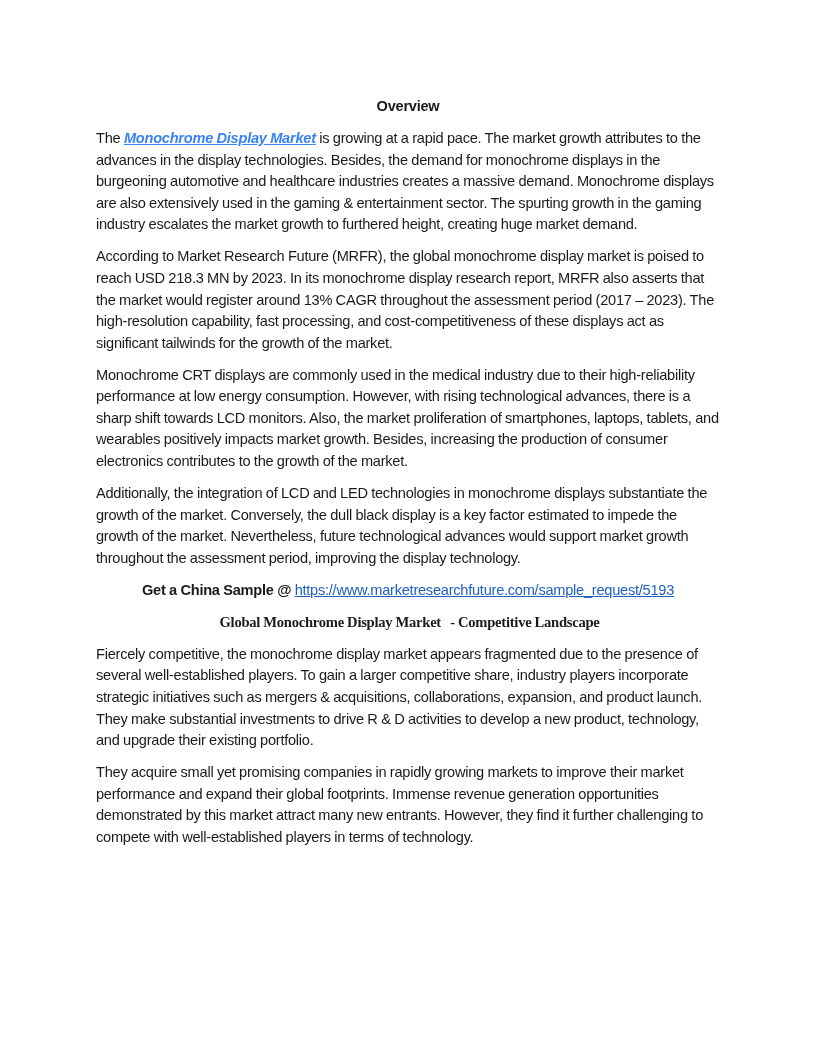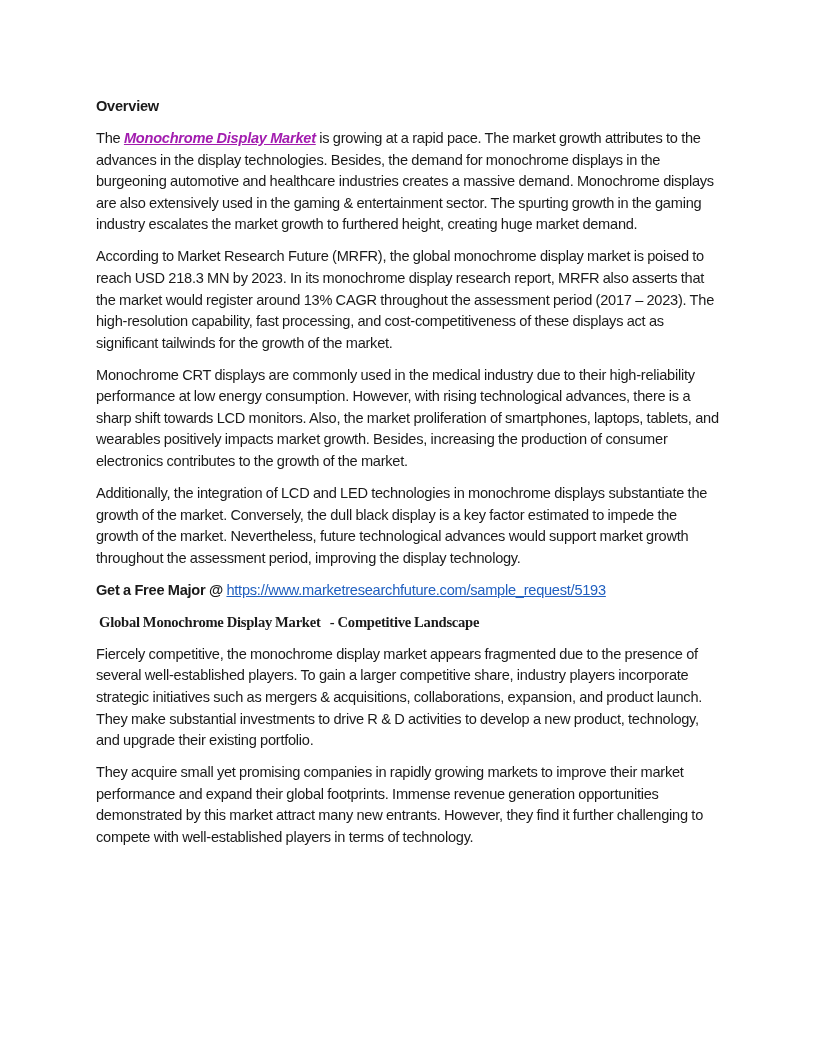--- a/index.html
+++ b/index.html
@@ -24,23 +24,24 @@
       line-height: 21.6px;
       letter-spacing: -0.25px;
       word-spacing: -0.3px;
     }
     .para {
       margin: 0 0 10.4px 0;
     }
     .heading {
       font-weight: bold;
       margin: 0 0 10.4px 0;
+      text-align: center;
     }
     .link-inline {
-      color: #a21caf;
+      color: #3b82f6;
       font-weight: bold;
       font-style: italic;
       text-decoration: underline;
     }
     .link-url {
       color: #1f5fc0;
       font-weight: normal;
       text-decoration: underline;
     }
   </style>
@@ -52,21 +53,21 @@
   <p class="heading">Overview</p>
 
   <p class="para"><span>The </span><a class="link-inline">Monochrome Display Market</a><span> is growing at a rapid pace. The market growth attributes to the advances in the display technologies. Besides, the demand for monochrome displays in the burgeoning automotive and healthcare industries creates a massive demand. Monochrome displays are also extensively used in the gaming &amp; entertainment sector. The spurting growth in the gaming industry escalates the market growth to furthered height, creating huge market demand.</span></p>
 
   <p class="para">According to Market Research Future (MRFR), the global monochrome display market is poised to reach USD 218.3 MN by 2023. In its monochrome display research report, MRFR also asserts that the market would register around 13% CAGR throughout the assessment period (2017 – 2023).  The high-resolution capability, fast processing, and cost-competitiveness of these displays act as significant tailwinds for the growth of the market.</p>
 
   <p class="para">Monochrome CRT displays are commonly used in the medical industry due to their high-reliability performance at low energy consumption. However, with rising technological advances, there is a sharp shift towards LCD monitors.  Also, the market proliferation of smartphones, laptops, tablets, and wearables positively impacts market growth. Besides, increasing the production of consumer electronics contributes to the growth of the market.</p>
 
   <p class="para">Additionally, the integration of LCD and LED technologies in monochrome displays substantiate the growth of the market. Conversely, the dull black display is a key factor estimated to impede the growth of the market. Nevertheless, future technological advances would support market growth throughout the assessment period, improving the display technology.</p>
 
-  <p class="heading"><span>Get a Free Major @ </span><a class="link-url">https://www.marketresearchfuture.com/sample_request/5193</a></p>
+  <p class="heading"><span>Get a China Sample @ </span><a class="link-url">https://www.marketresearchfuture.com/sample_request/5193</a></p>
 
   <p class="heading" style="white-space: pre; font-family: Liberation Serif, serif;"> Global Monochrome Display Market   - Competitive Landscape</p>
 
   <p class="para">Fiercely competitive, the monochrome display market appears fragmented due to the presence of several well-established players. To gain a larger competitive share, industry players incorporate strategic initiatives such as mergers &amp; acquisitions, collaborations, expansion, and product launch. They make substantial investments to drive R &amp; D activities to develop a new product, technology, and upgrade their existing portfolio.</p>
 
   <p class="para">They acquire small yet promising companies in rapidly growing markets to improve their market performance and expand their global footprints. Immense revenue generation opportunities demonstrated by this market attract many new entrants. However, they find it further challenging to compete with well-established players in terms of technology.</p>
 
 
 
 </div>

